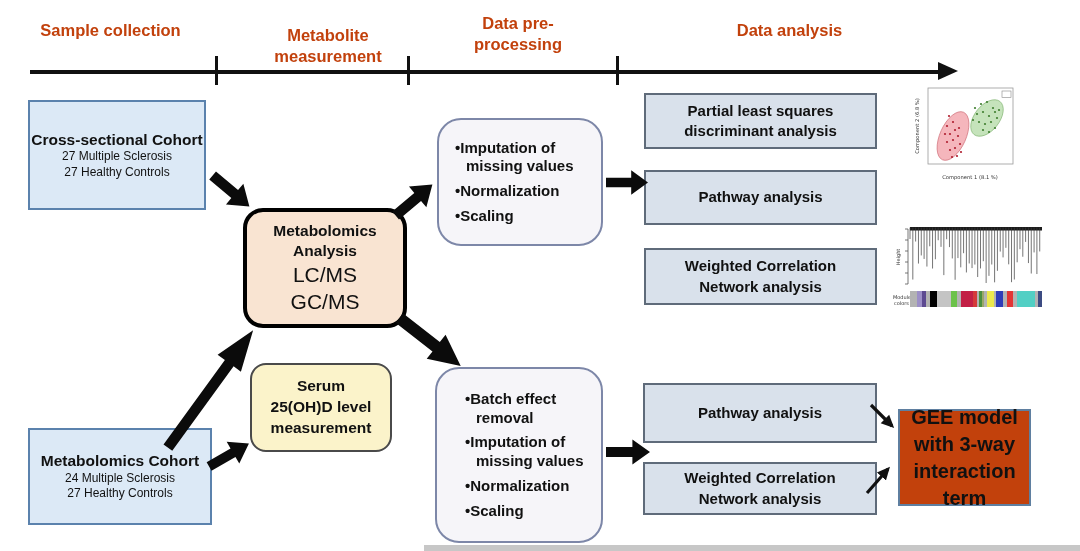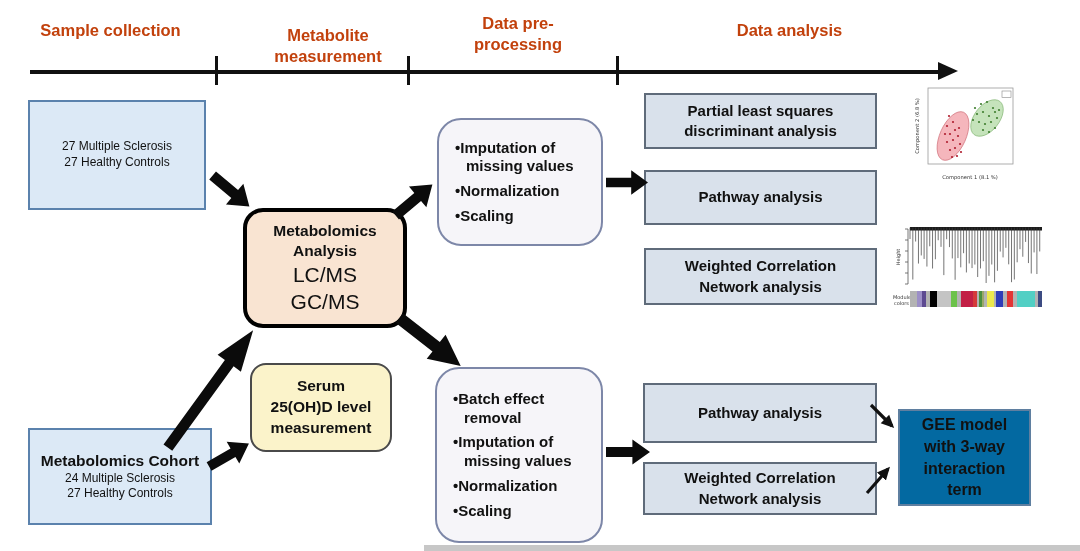--- a/index.html
+++ b/index.html
@@ -22,21 +22,21 @@
   .metab .bl{font-size:21px;line-height:1.3;}
   .serum{background:#fbf3ca;border:2px solid #4a4a4a;border-radius:16px;
          font-weight:bold;font-size:15.5px;line-height:1.35;padding:4px 12px;}
   .preproc{background:#f6f5f9;border:2px solid #7d87a8;border-radius:24px;
            justify-content:center;align-items:flex-start;text-align:left;}
   .preproc ul{list-style:none;margin:0;padding:0 8px 0 16px;}
   .preproc li{font-weight:bold;font-size:15px;line-height:1.25;padding-left:11px;text-indent:-11px;margin:6px 0;}
   .preproc li::before{content:"\2022";}
   .analysis{background:#d9e1eb;border:2px solid #5f6b7a;font-weight:bold;font-size:15px;
             line-height:1.35;padding:4px 10px;}
-  .gee{background:#0369a1;border:2px solid #5f7fa0;font-weight:bold;font-size:16px;
+  .gee{background:#c2410c;border:2px solid #5f7fa0;font-weight:bold;font-size:20px;
        line-height:1.35;padding:4px 8px;}
   
   svg.barrow{position:absolute;overflow:visible;}
   svg.barrow polygon{fill:#0b0b0b;}
   svg.tarrow{position:absolute;overflow:visible;}
   
   .thumb{position:absolute;}
   .thumb svg{position:absolute;left:0;top:0;}
   .thumb text{font-family:"DejaVu Sans",sans-serif;fill:#333;}
   #module-bar{position:absolute;left:17px;top:67px;width:132px;height:16px;display:flex;}
@@ -53,20 +53,21 @@
   <div class="phase" style="left:458px;top:13px;width:120px;">Data pre-processing</div>
   <div class="phase" style="left:712px;top:20px;width:155px;">Data analysis</div>
 
   <div class="tl-line"></div>
   <div class="tl-head"></div>
   <div class="tl-tick" style="left:215px;"></div>
   <div class="tl-tick" style="left:407px;"></div>
   <div class="tl-tick" style="left:616px;"></div>
 
   <div class="box cohort" style="left:28px;top:100px;width:178px;height:110px;">
+    <div class="bt">Cross-sectional Cohort</div>
     <div class="bl">27 Multiple Sclerosis</div>
     <div class="bl">27 Healthy Controls</div>
   </div>
 
   <div class="box cohort" style="left:28px;top:428px;width:184px;height:97px;">
     <div class="bt">Metabolomics Cohort</div>
     <div class="bl">24 Multiple Sclerosis</div>
     <div class="bl">27 Healthy Controls</div>
   </div>
 
@@ -81,21 +82,21 @@
   </div>
 
   <div class="box preproc" style="left:437px;top:118px;width:166px;height:128px;">
     <ul>
       <li>Imputation of missing values</li>
       <li>Normalization</li>
       <li>Scaling</li>
     </ul>
   </div>
 
-  <div class="box preproc" style="left:435px;top:367px;width:168px;height:176px;">
+  <div class="box preproc" style="left:435px;top:367px;width:168px;height:176px;padding-left:12px;">
     <ul>
       <li>Batch effect removal</li>
       <li>Imputation of missing values</li>
       <li>Normalization</li>
       <li>Scaling</li>
     </ul>
   </div>
 
   <div class="box analysis" style="left:644px;top:93px;width:233px;height:56px;">
     <div>Partial least squares discriminant analysis</div>

